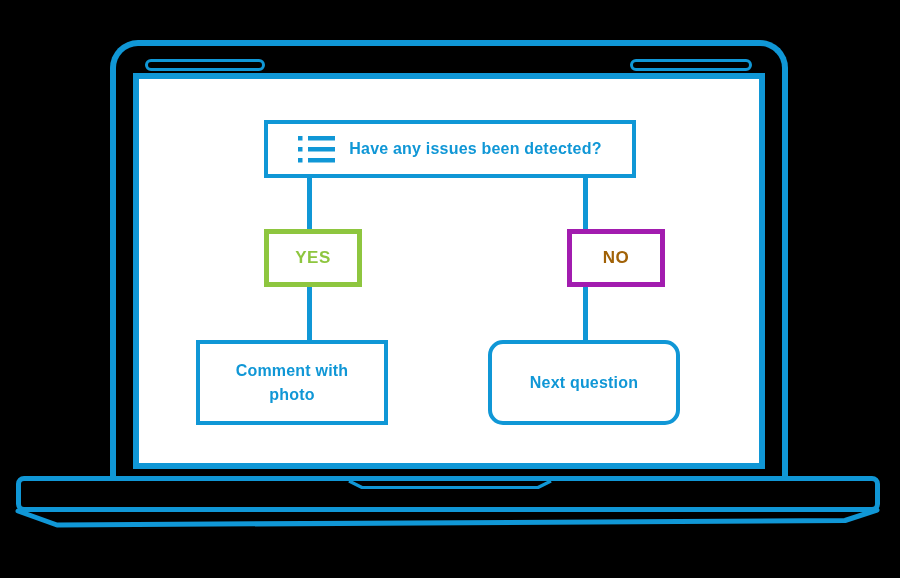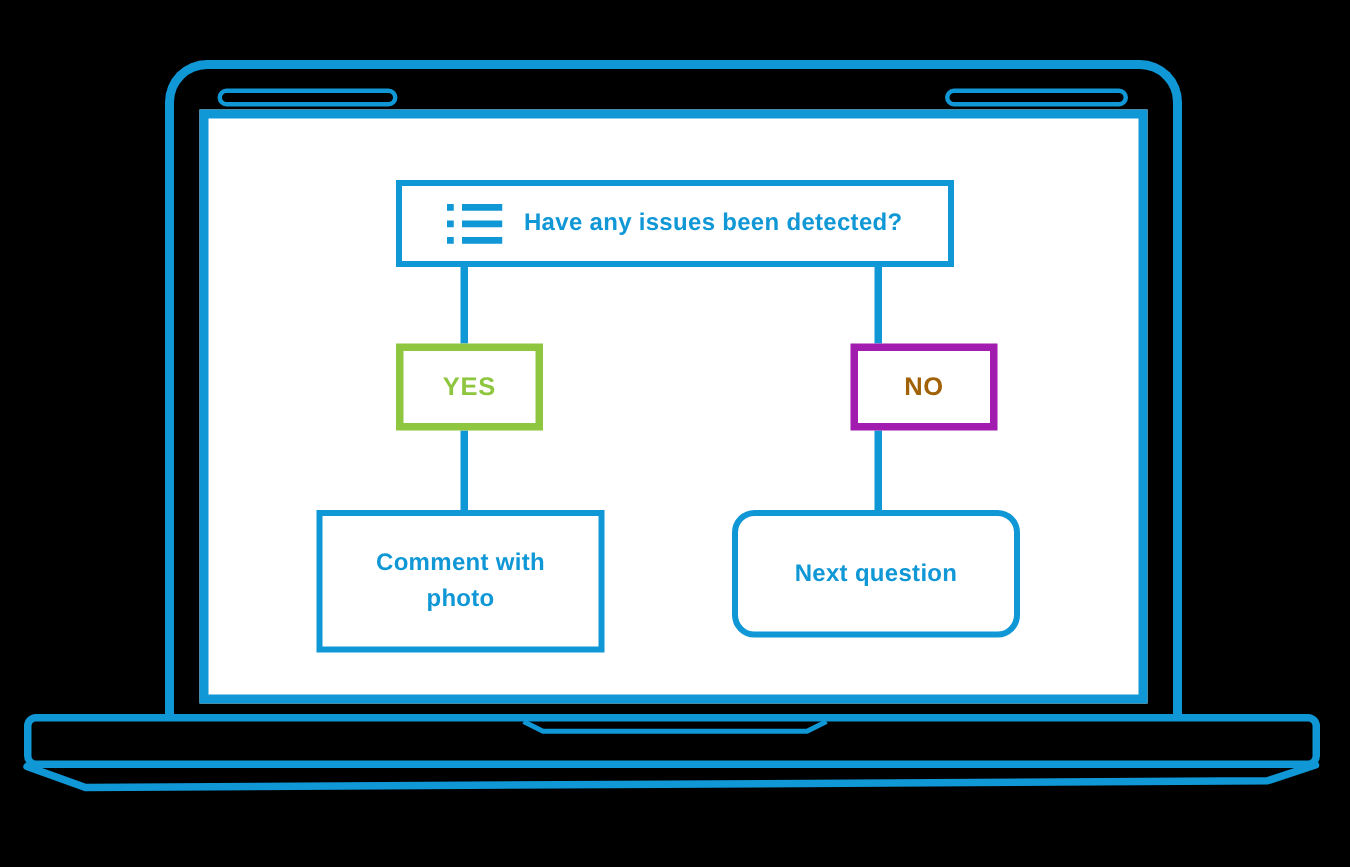--- a/index.html
+++ b/index.html
@@ -95,21 +95,21 @@
   }
   .fc-result {
     border: 4px solid #1097D6;
     color: #1097D6;
     font-size: 16px;
     font-weight: 700;
     letter-spacing: 0.2px;
     line-height: 24px;
     padding: 0 18px;
   }
-  .fc-result.left  { left: 211px; top: 340px; width: 192px; height: 95px; }
+  .fc-result.left  { left: 196px; top: 340px; width: 192px; height: 85px; }
   .fc-result.right { left: 488px; top: 340px; width: 192px; height: 85px; border-radius: 15px; }
   .fc-connector {
     position: absolute;
     width: 5px;
     background: #1097D6;
   }
   .conn-1a { left: 307px; top: 177px; height: 53px; }
   .conn-1b { left: 583px; top: 177px; height: 53px; }
   .conn-2a { left: 307px; top: 285px; height: 56px; }
   .conn-2b { left: 583px; top: 285px; height: 56px; }

